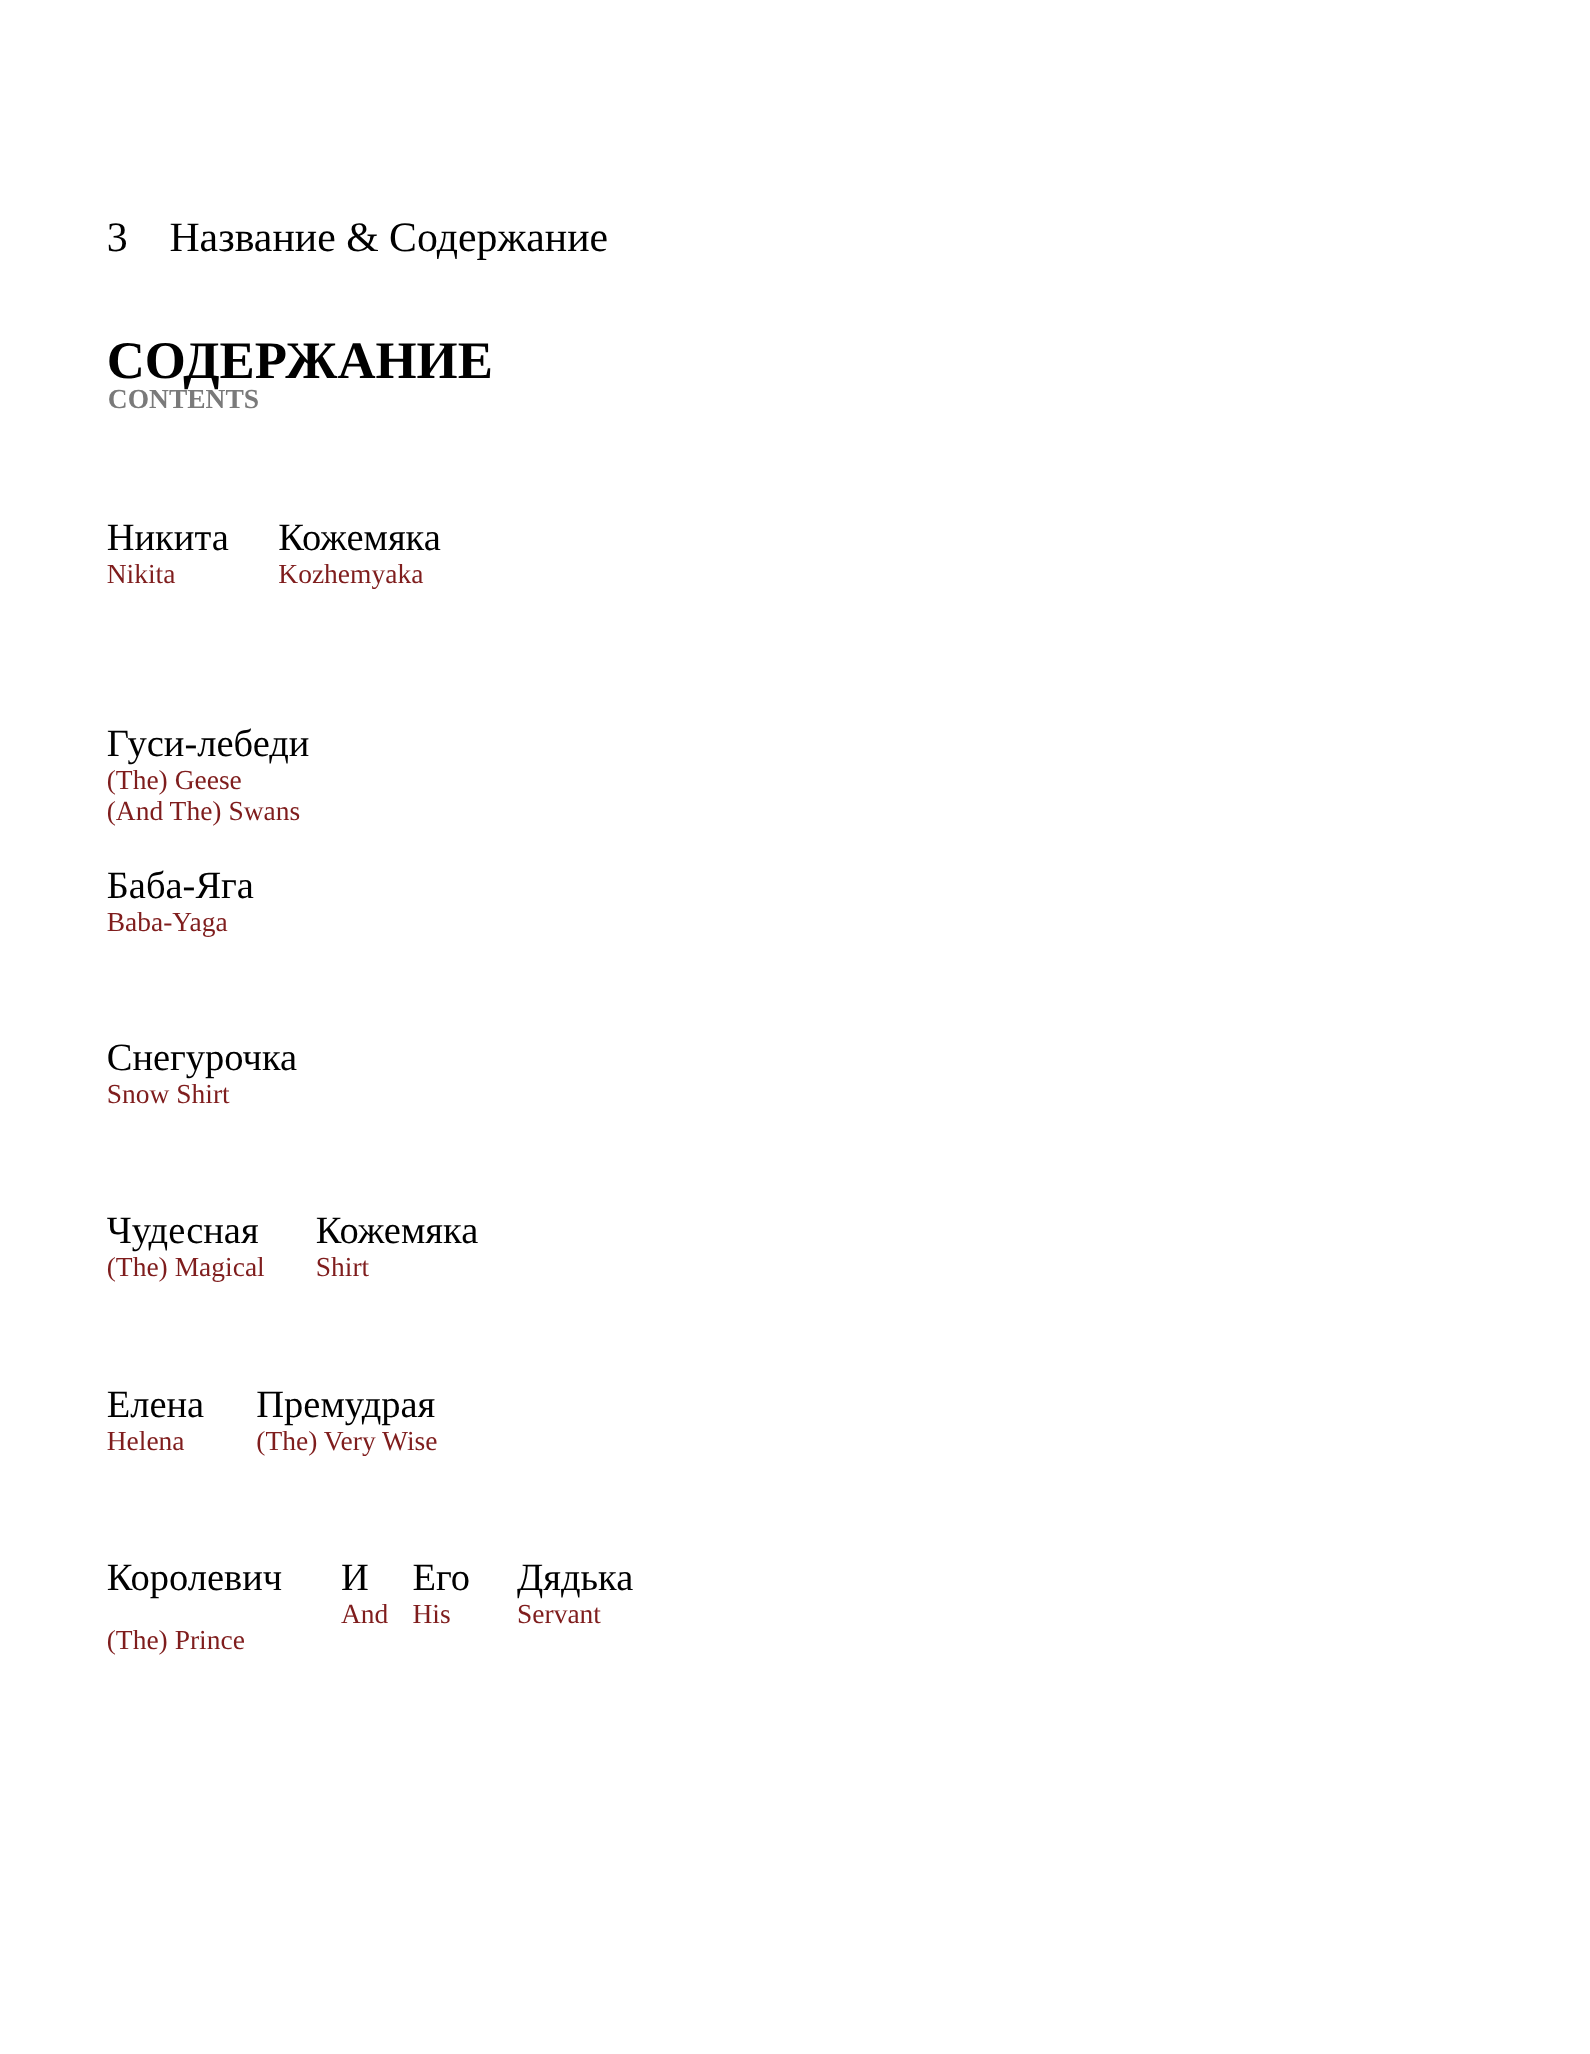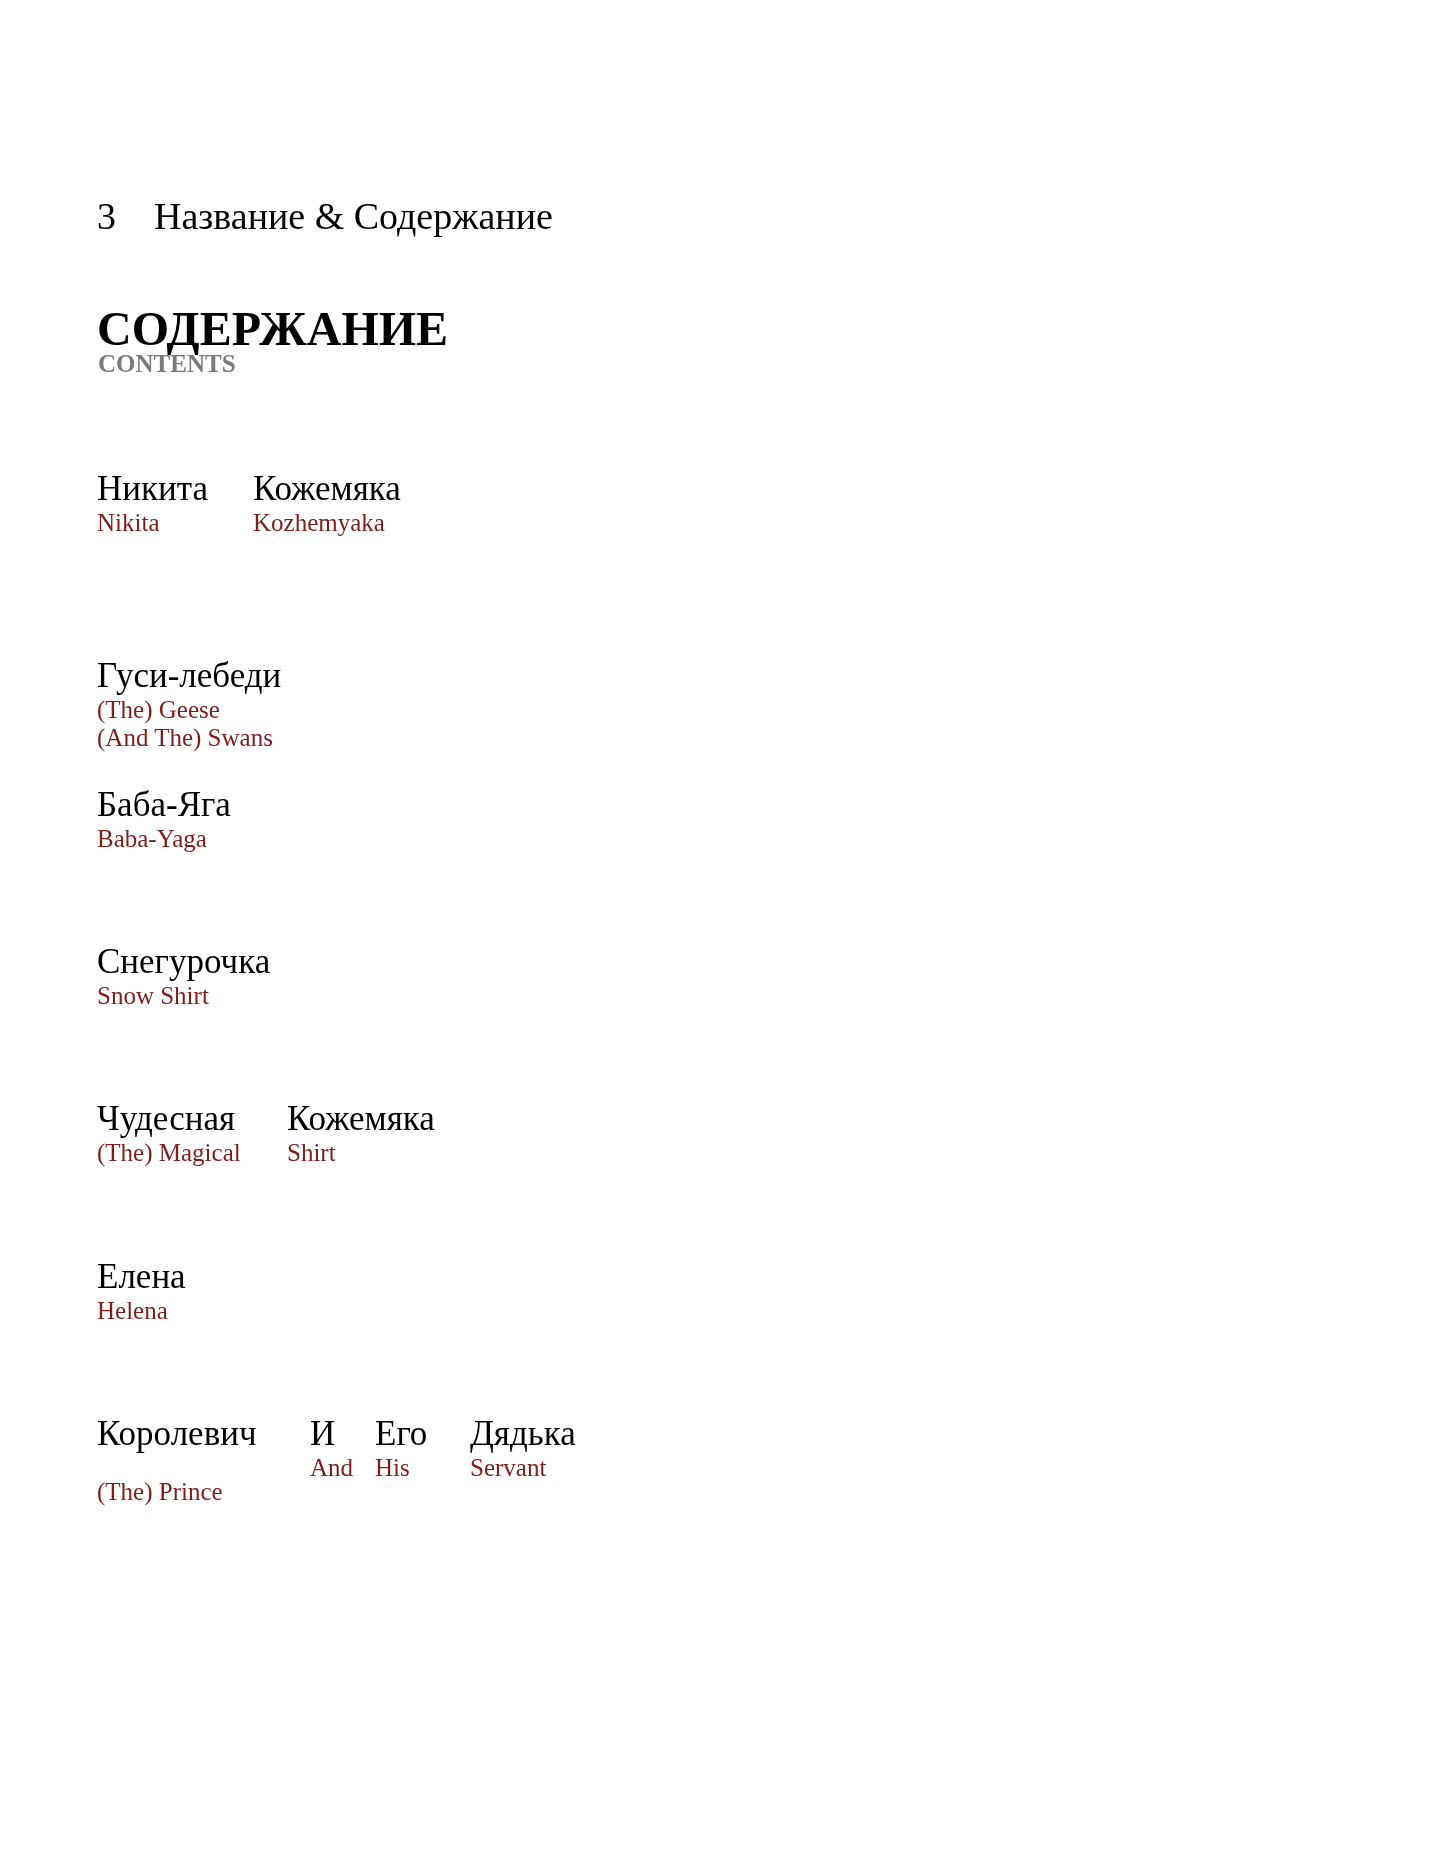--- a/index.html
+++ b/index.html
@@ -124,20 +124,24 @@
     <span class="ru">Кожемяка</span>
     <span class="en">Shirt</span>
   </div>
 </div>
 
 <div class="entry" style="top:1257px;">
   <div class="word" style="width:99px;">
     <span class="ru">Елена</span>
     <span class="en">Helena</span>
   </div>
+  <div class="word">
+    <span class="ru">Премудрая</span>
+    <span class="en">(The) Very Wise</span>
+  </div>
 </div>
 
 <div class="entry" style="top:1414px;">
   <div class="word" style="width:176px;gap:24px;">
     <span class="ru">Королевич</span>
     <span class="en">(The) Prince</span>
   </div>
   <div class="word" style="width:28px;">
     <span class="ru">И</span>
     <span class="en">And</span>

